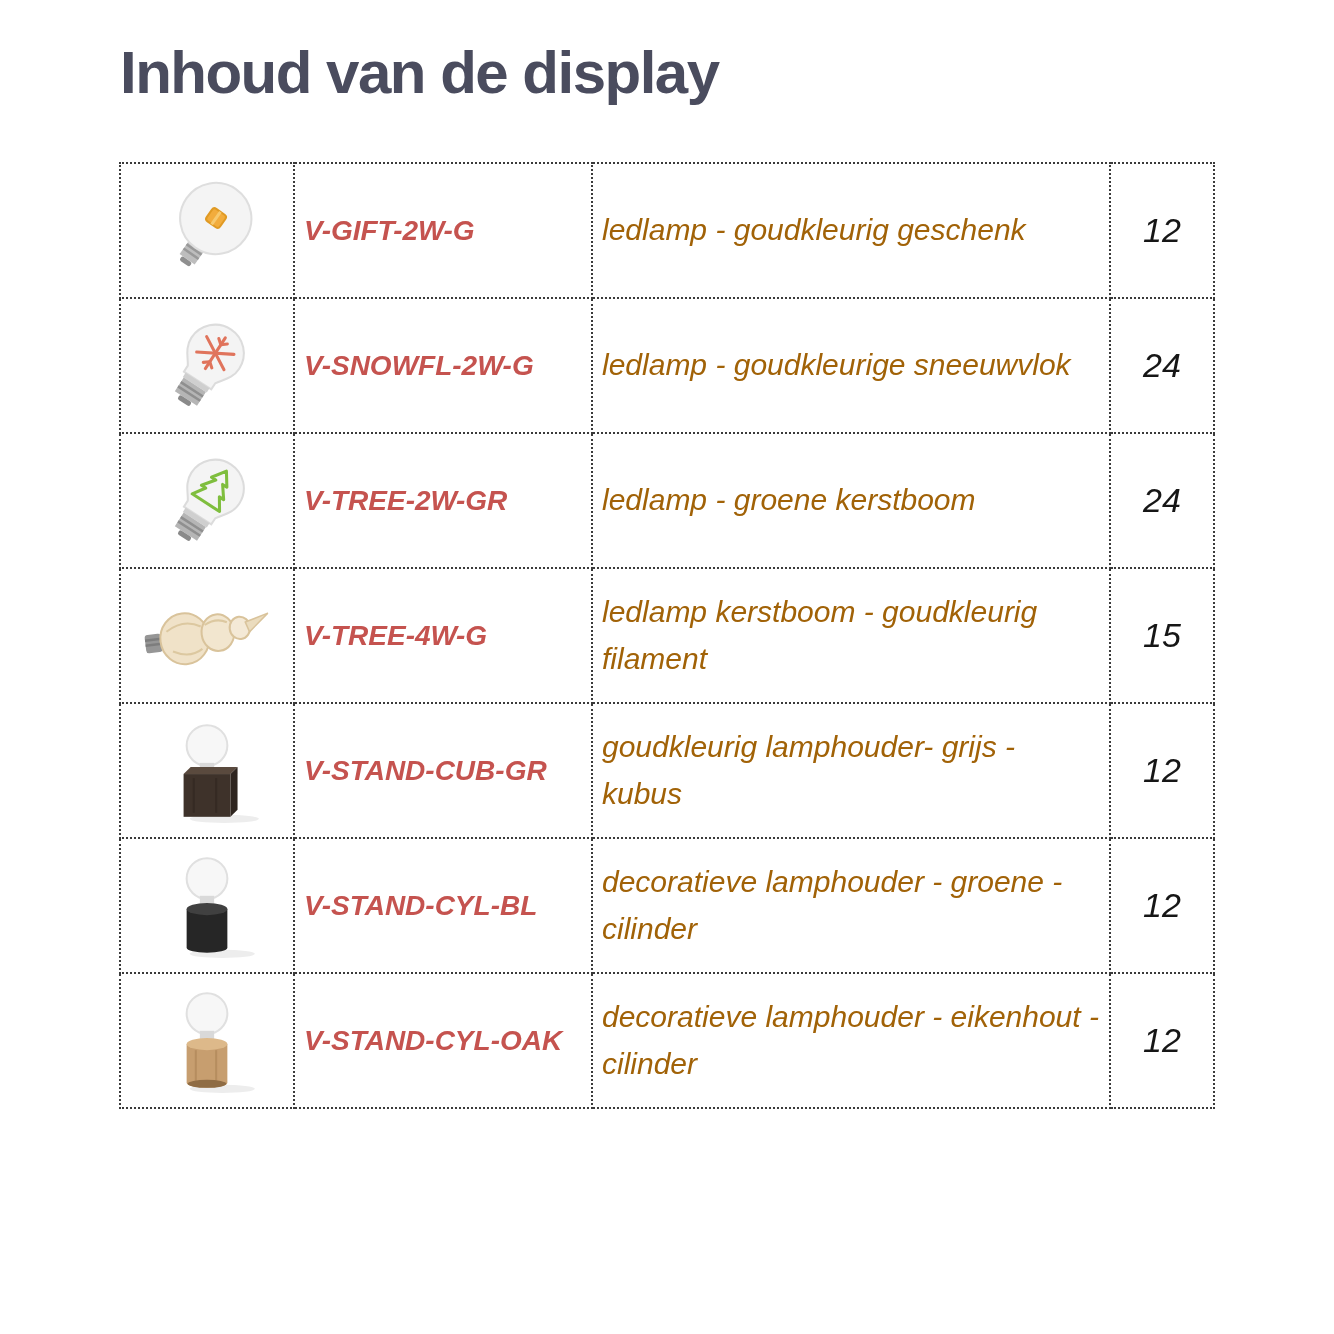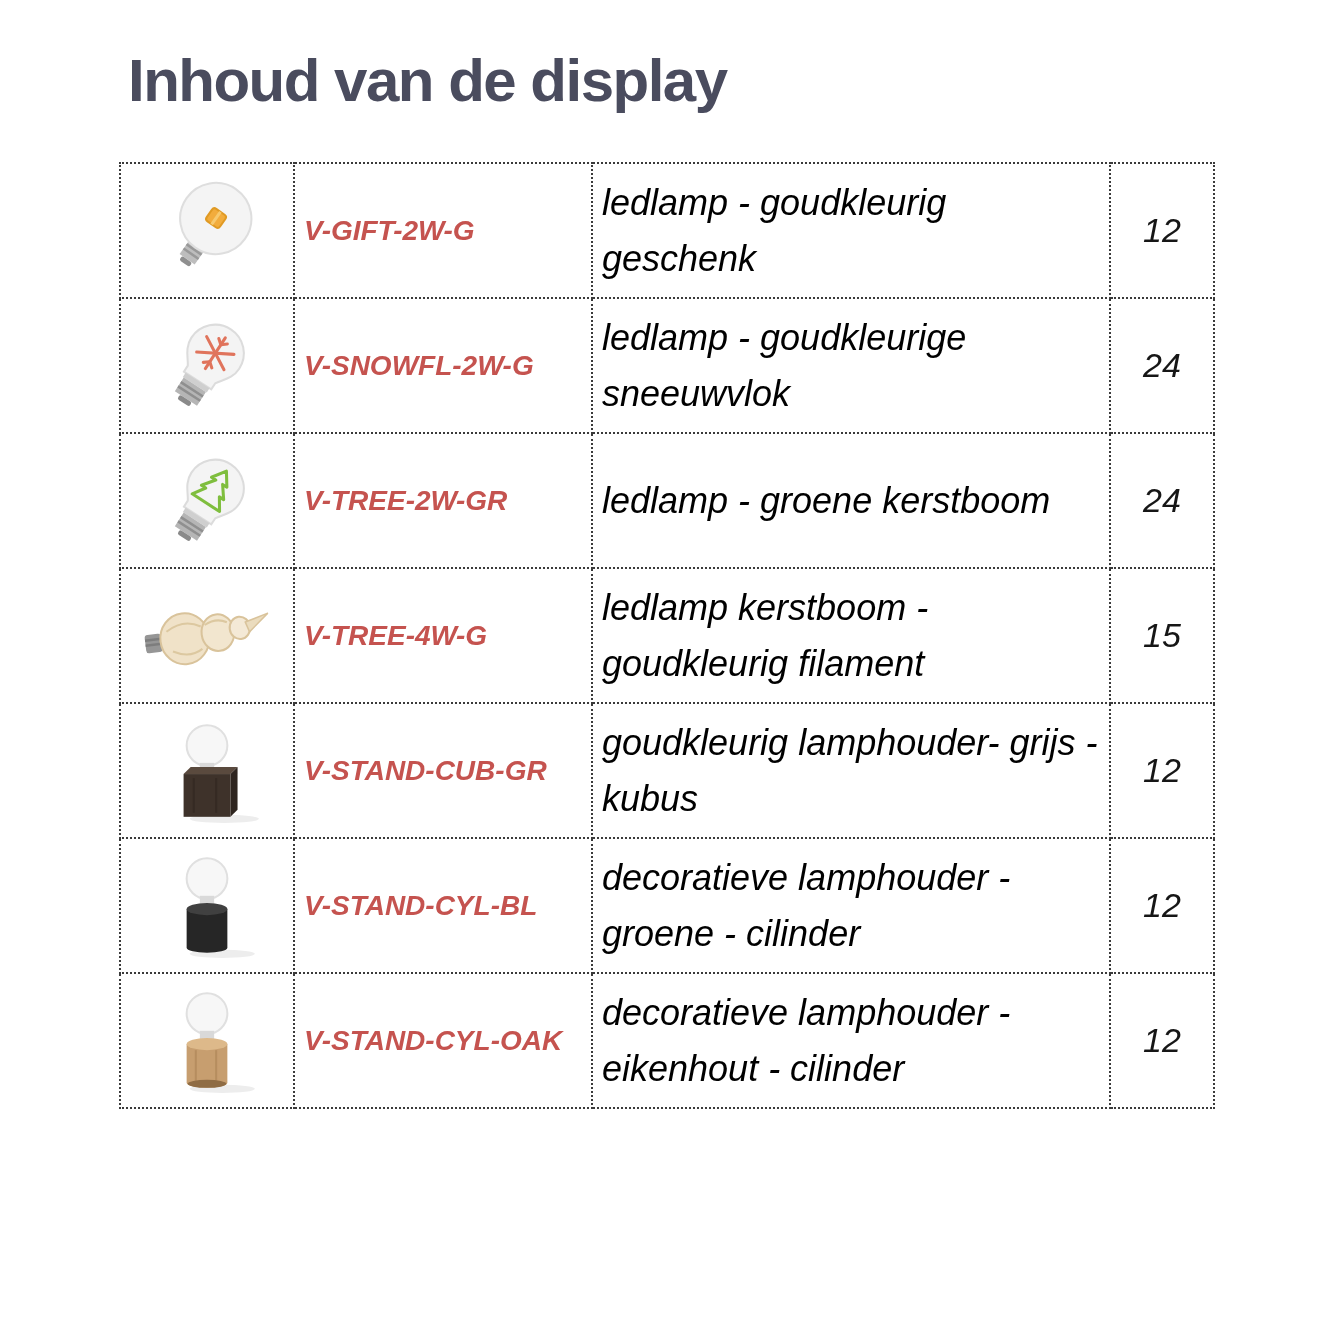--- a/index.html
+++ b/index.html
@@ -10,21 +10,21 @@
     position: relative;
     overflow: hidden;
   }
   .page-title {
     position: absolute;
     left: 116px; top: 34px;
     font-size: 60px;
     font-weight: 700;
     letter-spacing: -1.5px;
     color: #4A4C5E;
-    margin: 12px;
+    margin: 4px;
   }
   table.display-table {
     position: absolute;
     top: 162px; left: 119px;
     border-collapse: collapse;
     table-layout: fixed;
     width: 1094px;
   }
   td {
     border: 2px dotted #3a3a3a;
@@ -38,22 +38,22 @@
   td.code-cell {
     padding: 0 4px 0 9px;
     color: #C5534F;
     font-weight: bold;
     font-size: 28px;
     letter-spacing: 0px;
     white-space: nowrap;
   }
   td.desc-cell {
     padding: 6px 8px 6px 9px;
-    font-size: 36px;
-    color: #000000;
+    font-size: 30px;
+    color: #a16207;
     line-height: 1.55;
   }
   td.qty-cell {
     text-align: center;
     font-size: 34px;
     color: #161616;
   }
 </style>
 </head>
 <body>

